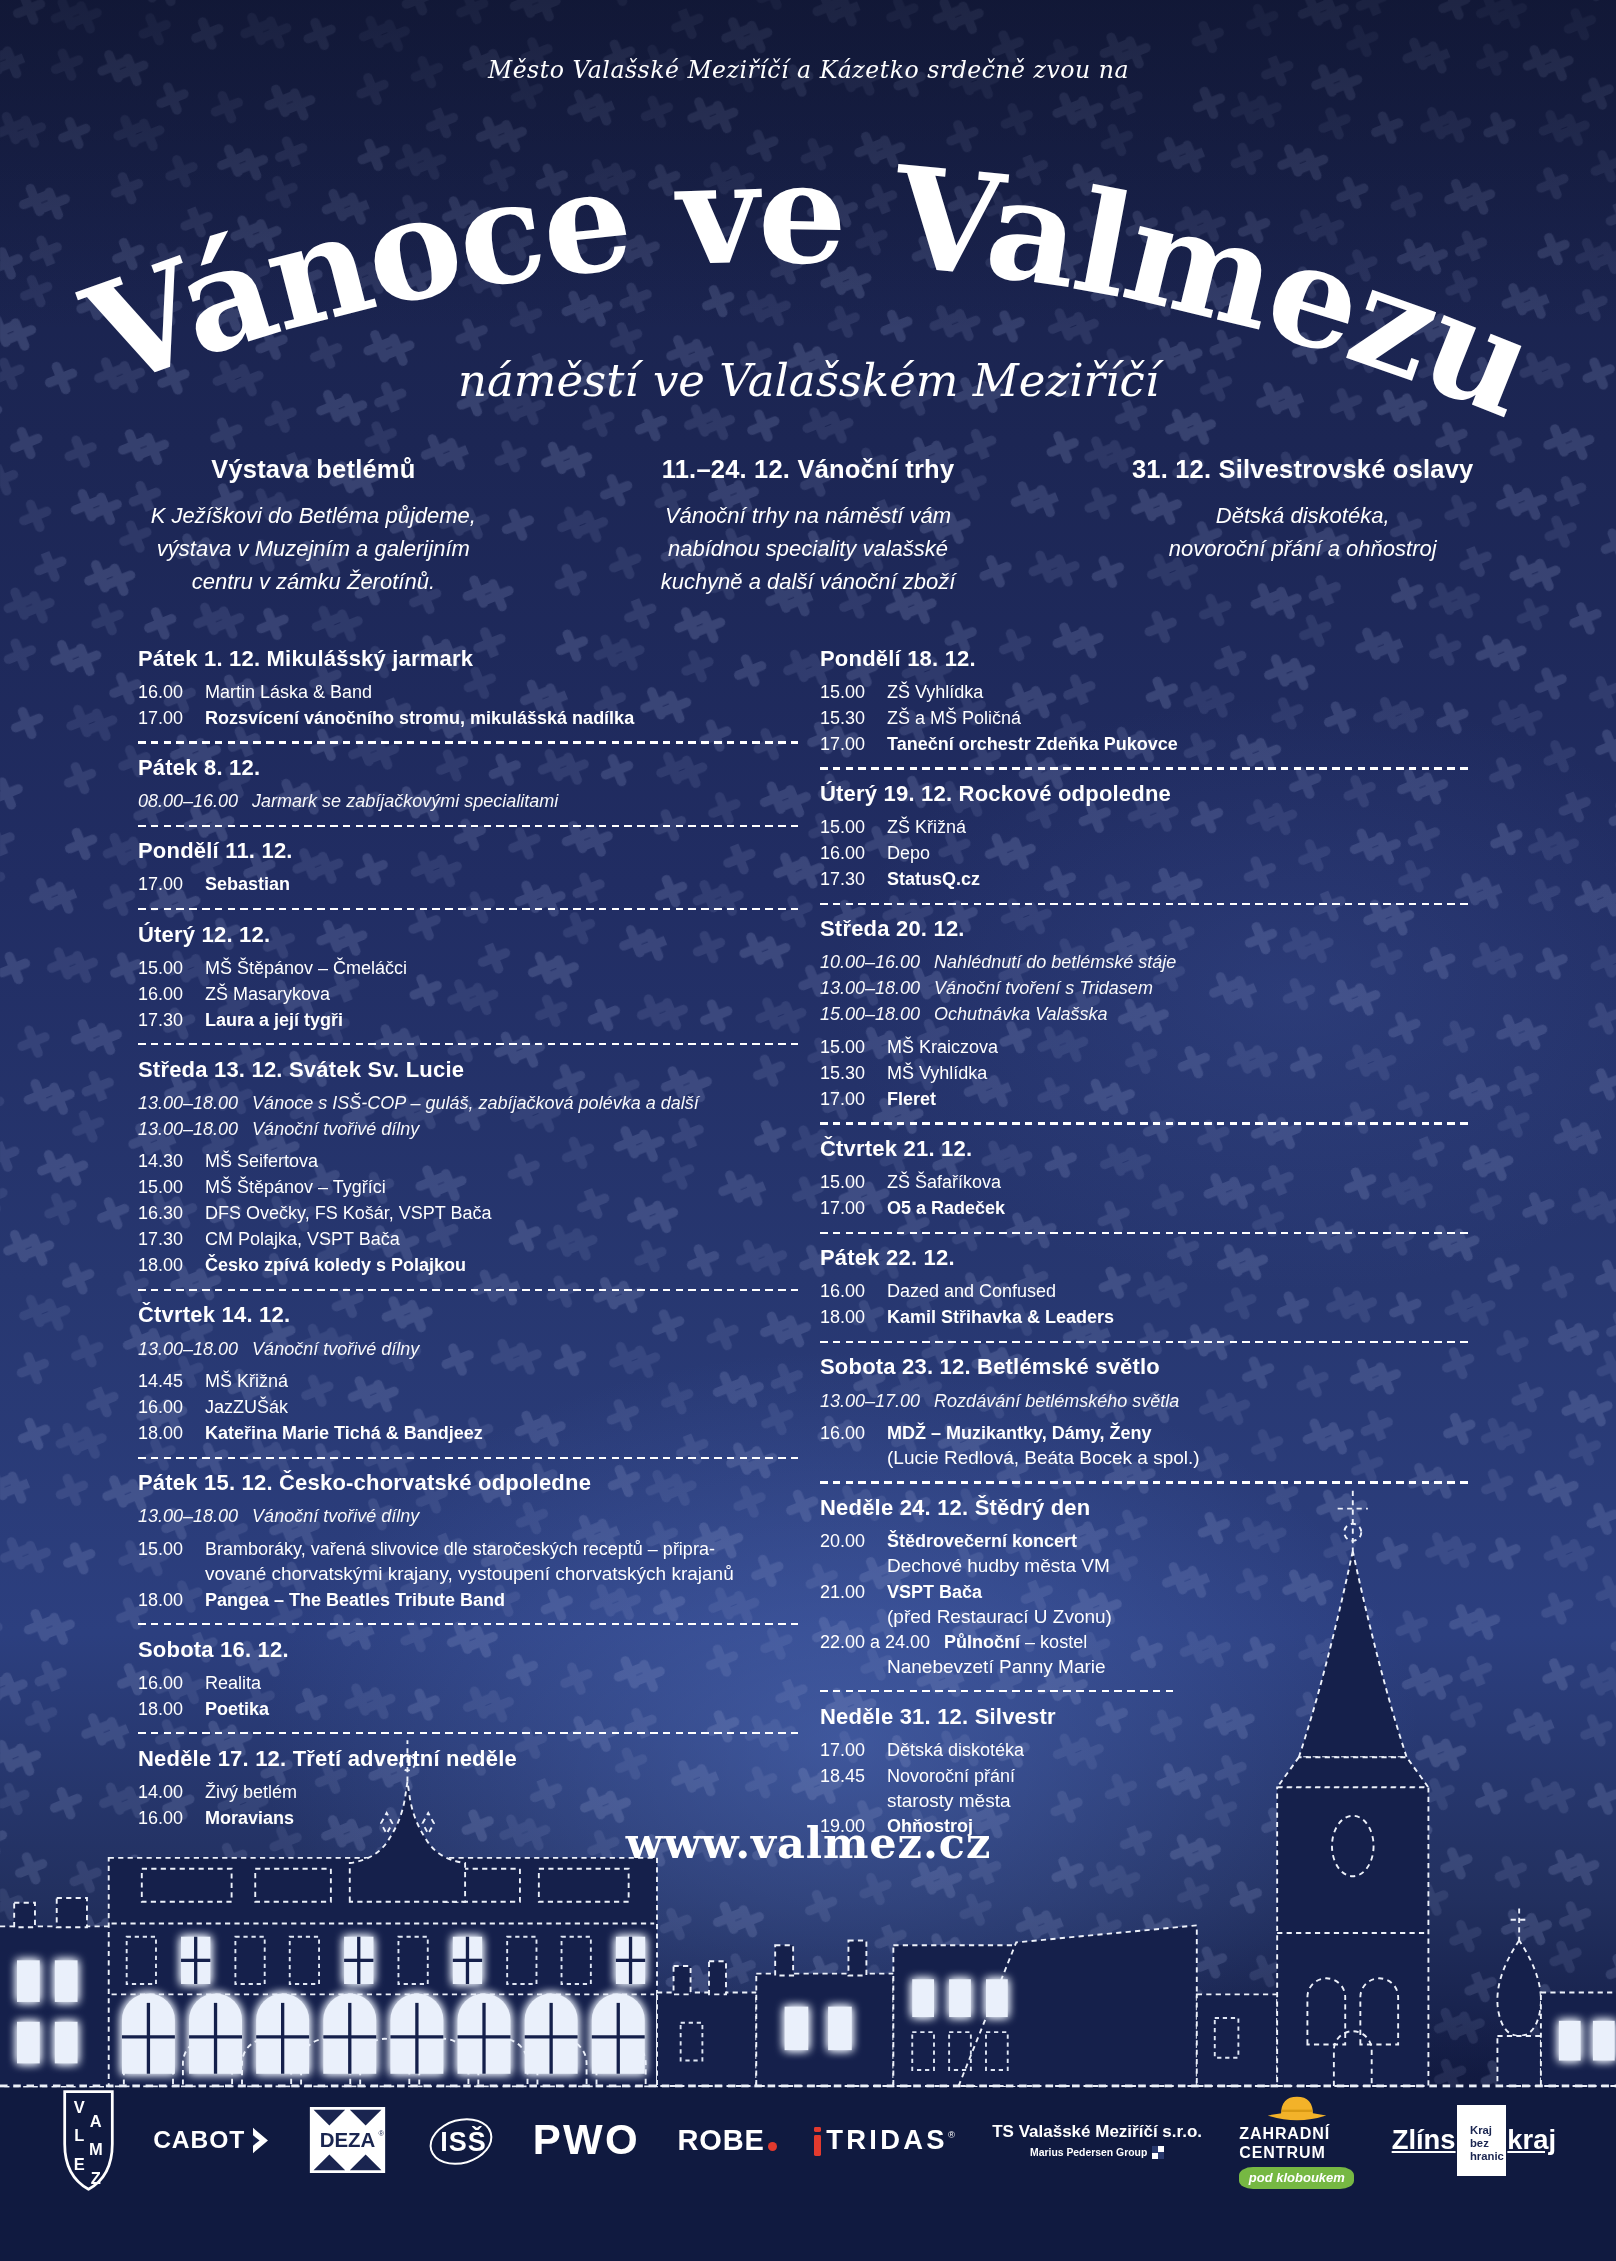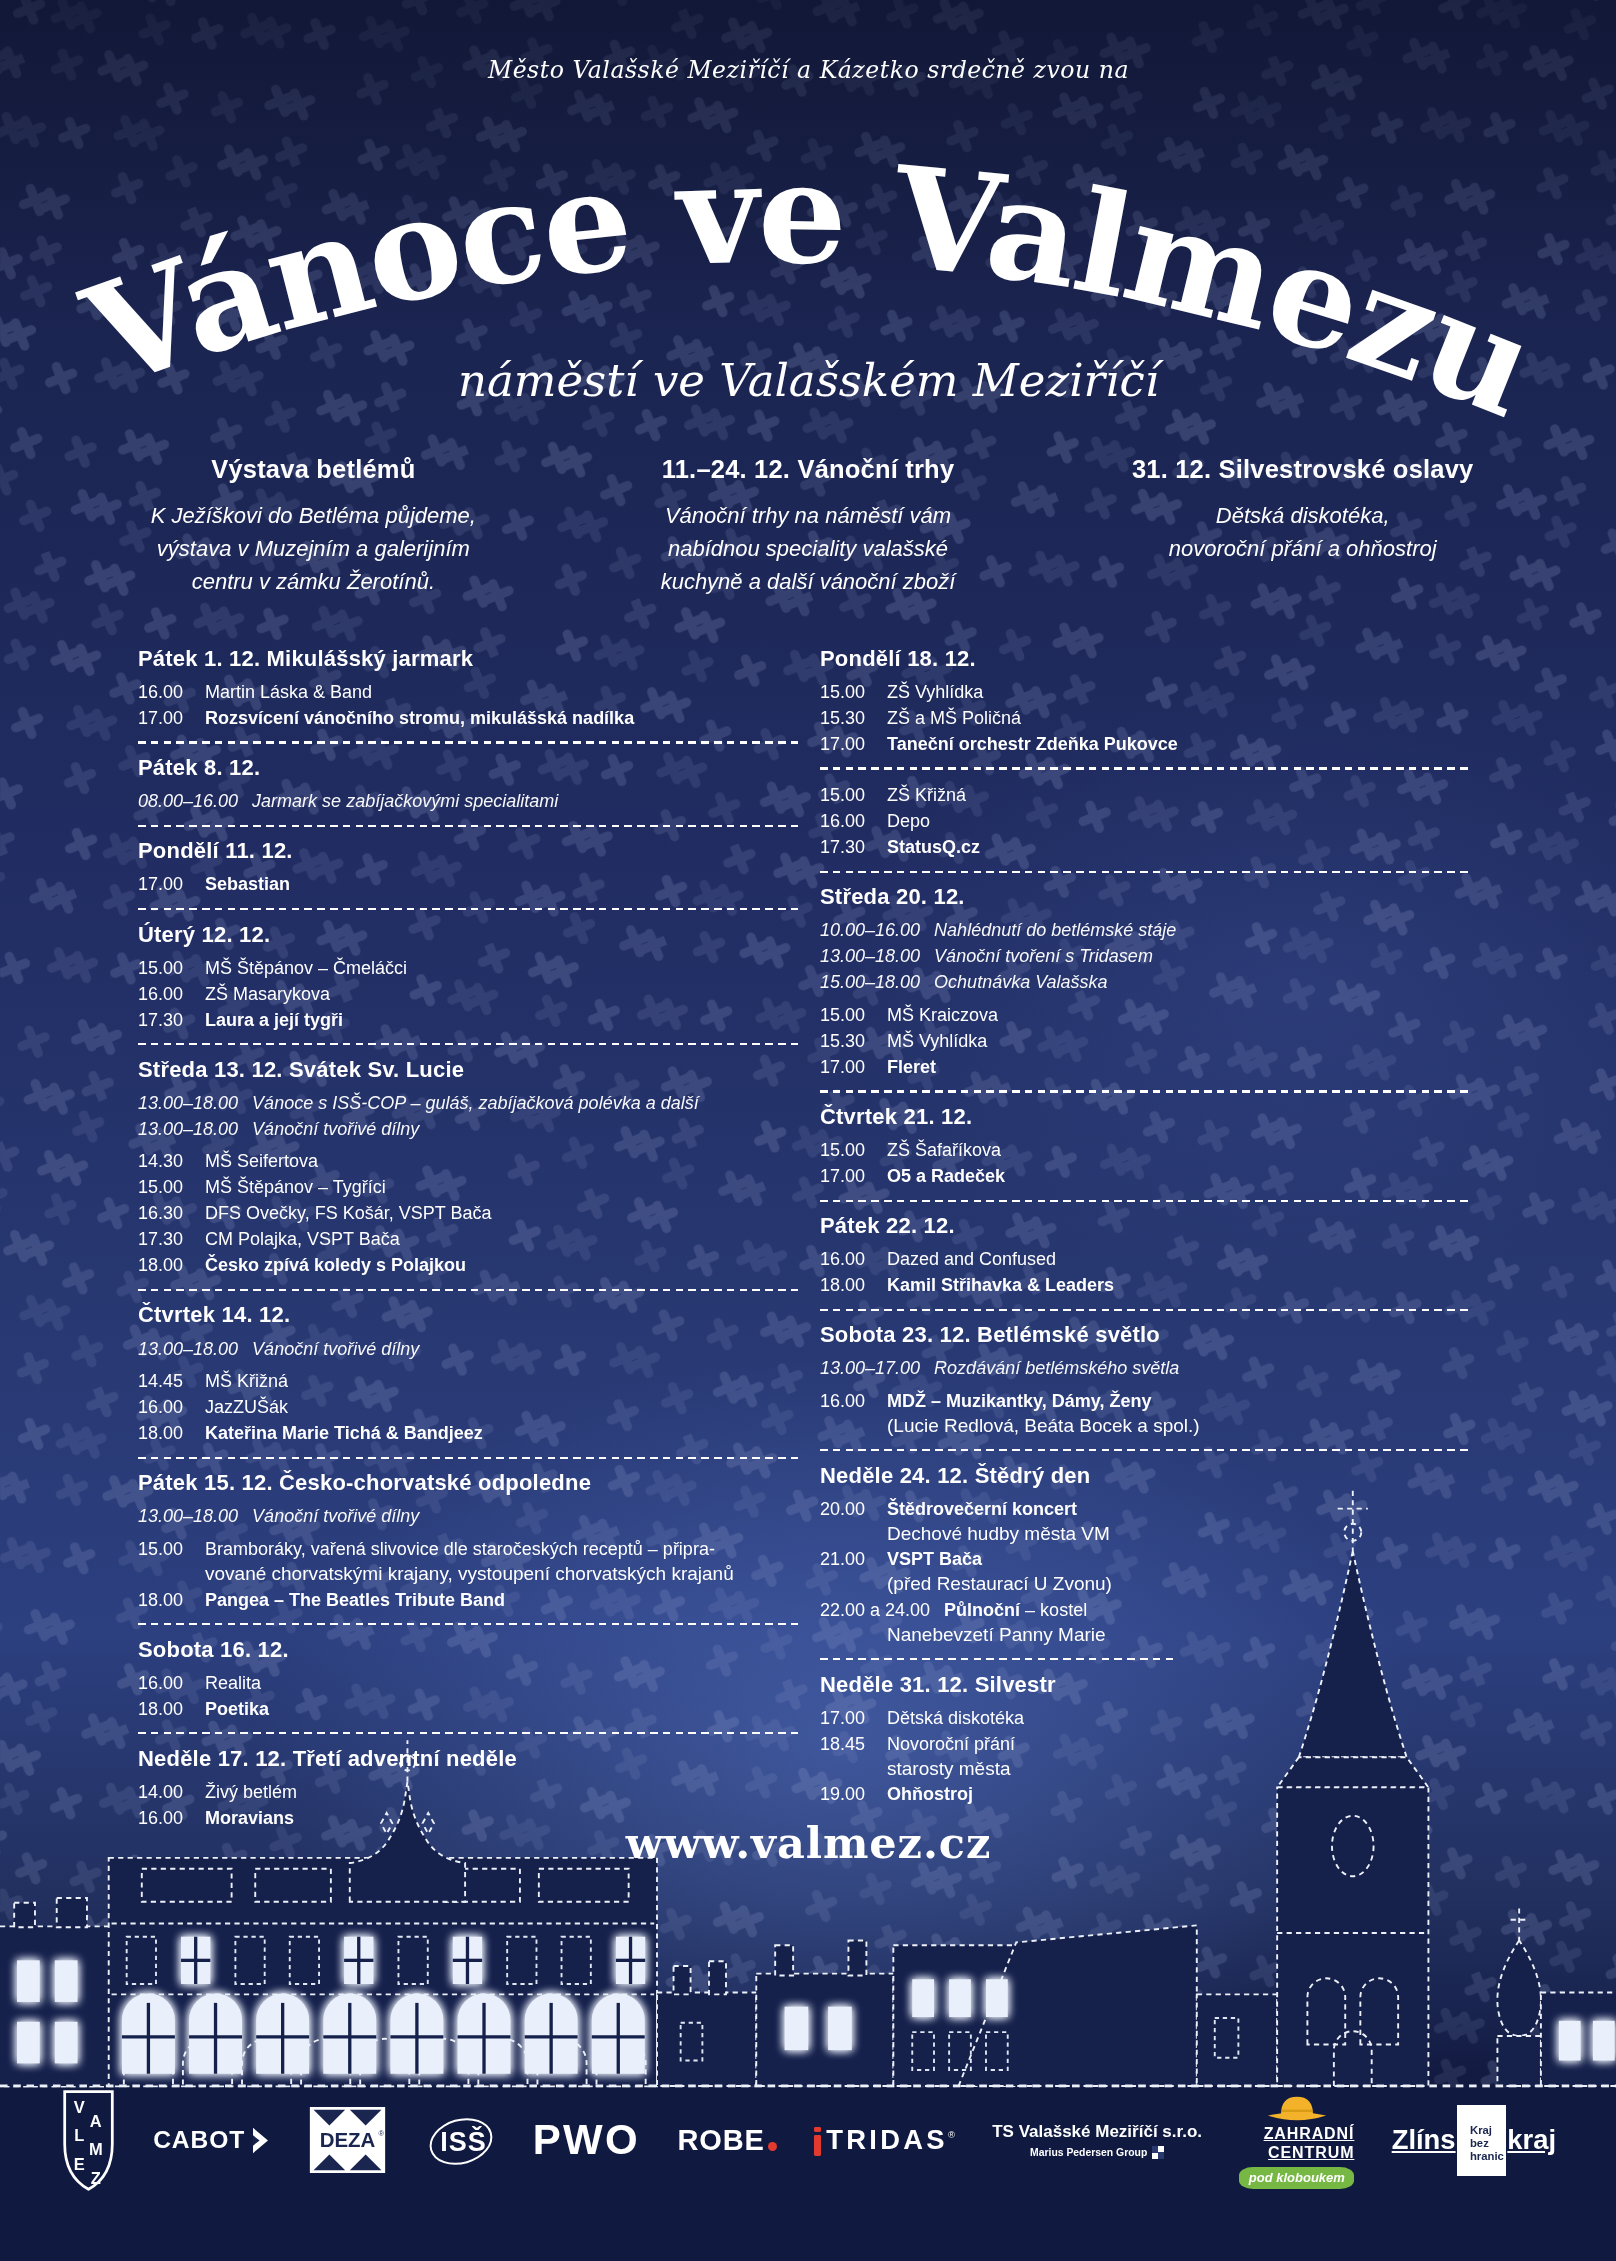--- a/index.html
+++ b/index.html
@@ -51,21 +51,21 @@
   .rdot{width:9.5px;height:9.5px;border-radius:50%;background:#e23a2e;align-self:flex-end;margin:0 0 5.7px 2.8px;}
   .tridas{align-items:flex-start;}
   .tmark{width:6.1px;height:21px;background:#e23a2e;border-radius:1.4px;margin:10.4px 5.7px 0 0;position:relative;flex:none;}
   .tmark::before{content:"";position:absolute;top:-8px;left:0;width:6.1px;height:5.7px;background:#e23a2e;border-radius:1.4px;}
   .ttxt{font-size:27.4px;font-weight:bold;letter-spacing:3.3px;}
   .treg{font-size:9.5px;margin-top:4.7px;}
   .ts{display:block;text-align:center;}
   .tsname{font-weight:bold;font-size:17px;}
   .tssub{font-size:10.4px;margin-top:4.7px;display:flex;align-items:center;justify-content:center;gap:4.7px;font-weight:bold;}
   .checker{width:12.3px;height:12.3px;display:inline-block;background:conic-gradient(#fff 0 25%,#2a3a6e 0 50%,#fff 0 75%,#2a3a6e 0);}
-  .zahradni{display:block;text-align:right;text-decoration:underline;}
+  .zahradni{display:block;text-align:left;}
   .hat{width:66px;height:33px;display:block;margin:0 auto 0.9px auto;}
   .zname{font-weight:bold;font-size:16px;letter-spacing:0.9px;line-height:1.15;}
   .ribbon{margin-top:4.7px;background:#76b843;border-radius:14px/8.5px;padding:3.8px 9.5px;font-style:italic;font-weight:bold;font-size:13px;display:inline-block;color:#fff;}
   .zlin{align-items:center;}
   .zl{font-size:27.4px;font-weight:bold;text-decoration:underline;}
   .zbox{width:49px;height:71px;background:#fff;display:inline-flex;align-items:flex-end;padding:13px;box-sizing:border-box;margin:0 1.4px;}
   .zboxt{color:#1a2550;font-size:11.3px;line-height:1.15;font-weight:bold;}
 </style>
 </head>
 <body>
@@ -439,20 +439,21 @@
             <span class="time">15.30</span>
             <span class="txt"><span>ZŠ a MŠ Poličná</span></span>
           </div>
           <div class="row">
             <span class="time">17.00</span>
             <span class="txt"><b>Taneční orchestr Zdeňka Pukovce</b></span>
           </div>
         </section>
         <div class="divider"></div>
         <section class="esec">
+          <h2 class="etitle">Úterý 19. 12. Rockové odpoledne</h2>
           <div class="row">
             <span class="time">15.00</span>
             <span class="txt"><span>ZŠ Křižná</span></span>
           </div>
           <div class="row">
             <span class="time">16.00</span>
             <span class="txt"><span>Depo</span></span>
           </div>
           <div class="row">
             <span class="time">17.30</span>

